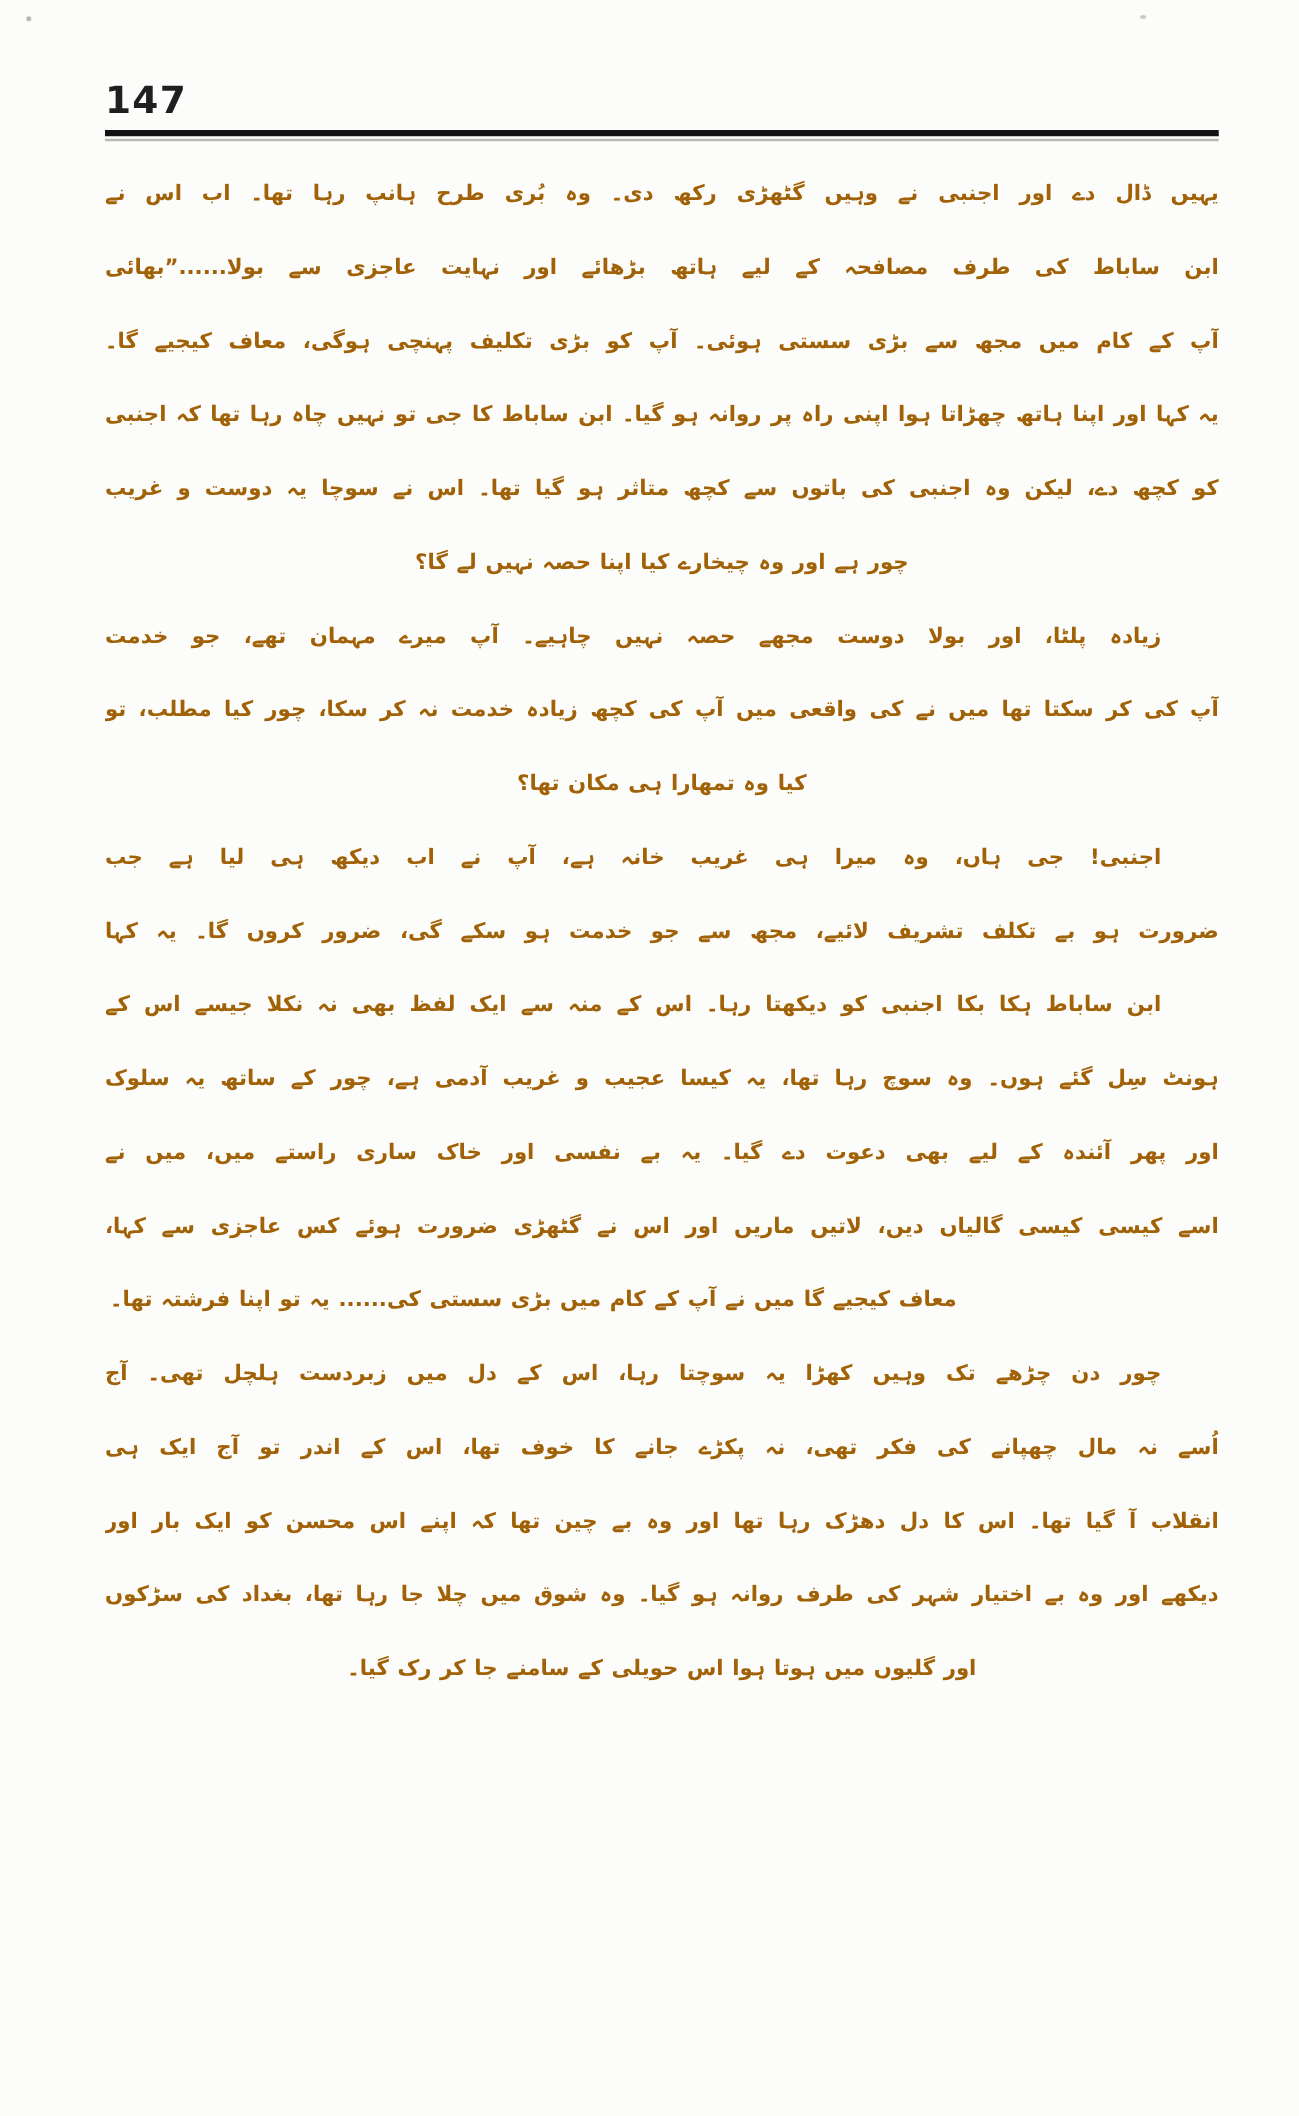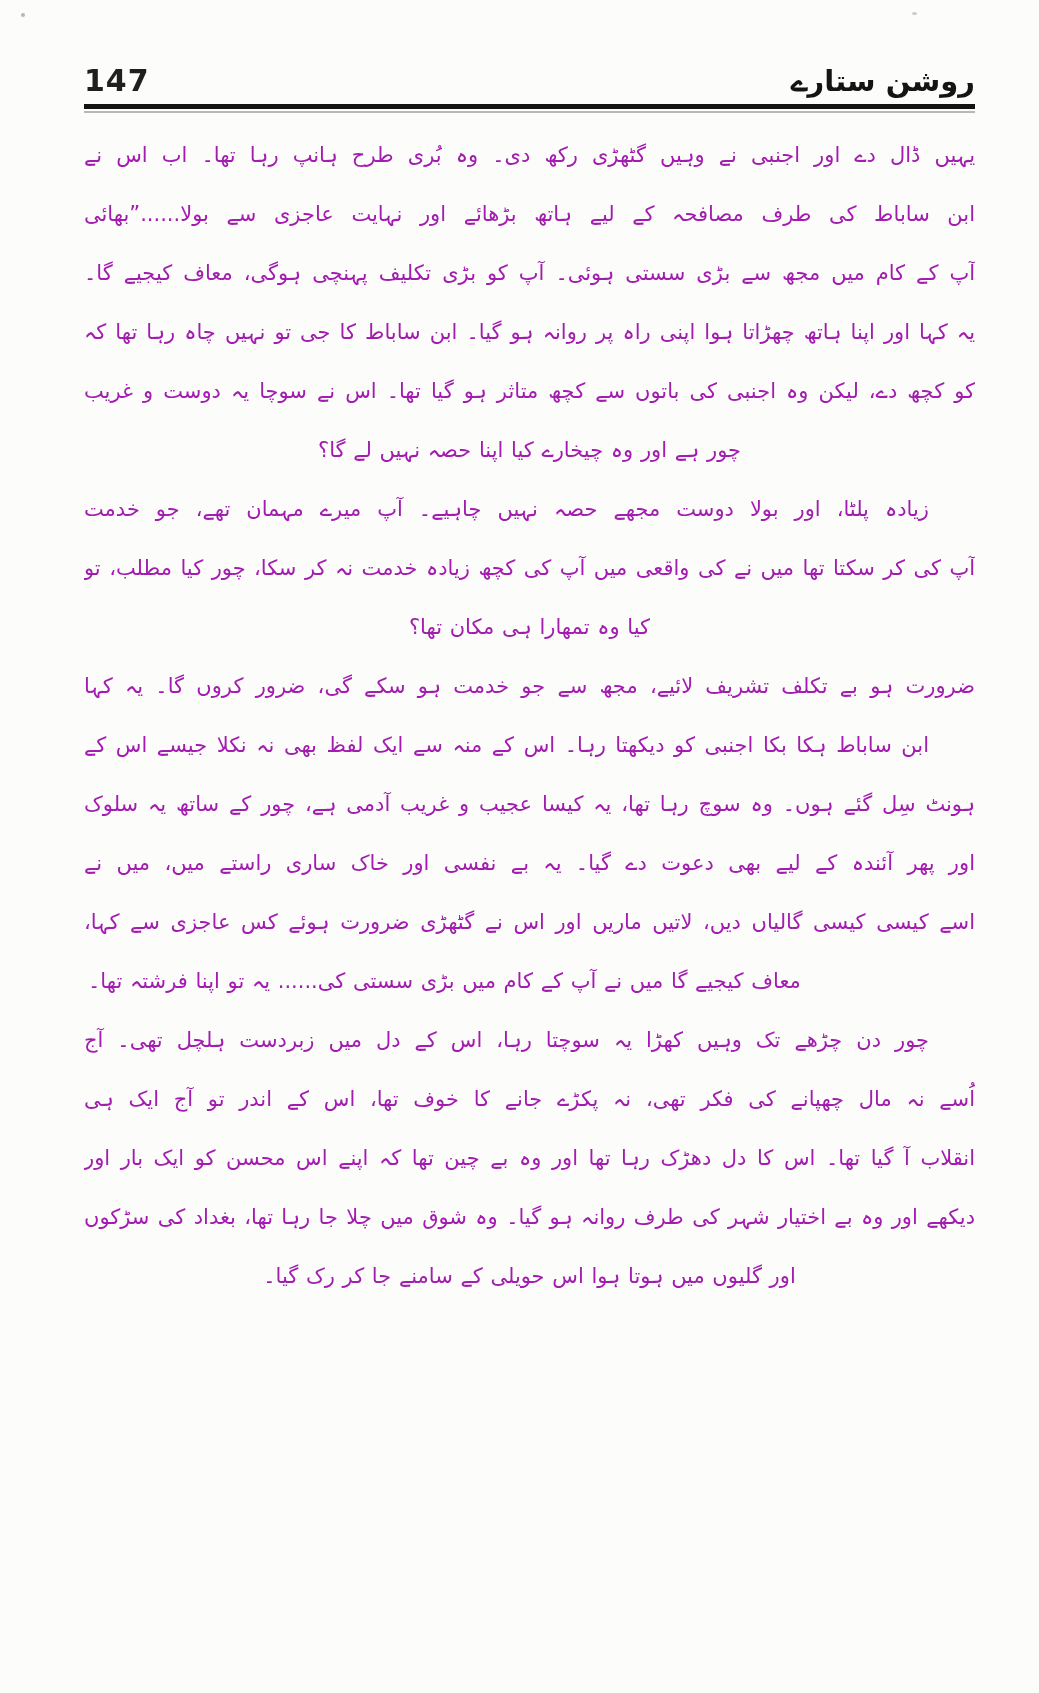--- a/index.html
+++ b/index.html
@@ -35,20 +35,21 @@
     width: 5px; height: 3px;
     background: #a8a8a2;
     border-radius: 50%;
     opacity: .6;
   }
 
   .header {
     display: flex;
     justify-content: space-between;
     padding: 66px 64px 0 84px;
+    flex-direction: column;
   }
   .pagenum {
     font-size: 30px;
     font-weight: 600;
     letter-spacing: 1px;
     color: #1f1f1f;
     line-height: 1;
     padding-bottom: 2px;
   }
   .running-title {
@@ -67,28 +68,29 @@
   .rule-thin {
     height: 2px;
     background: #b9b9b4;
     margin: 2px 64px 0 84px;
   }
 
   .content {
     padding: 13px 64px 0 84px;
   }
   .line {
-    font-size: 21px;
+    font-size: 17px;
     line-height: 59px;
     height: 59px;
     overflow: hidden;
     text-align: justify;
     text-align-last: justify;
     word-spacing: 1px;
-    color: #a21caf;
+    color: #a16207;
+    font-weight: bold;
   }
   .para-first {
     padding-right: 46px; 
   }
   .last-center {
     text-align-last: center;
     padding-right: 110px;
     padding-left: 110px;
   }
   .last-left {
@@ -96,21 +98,20 @@
     padding-left: 4px;
   }
 </style>
 </head>
 <body>
 
 <div class="page">
 
   <div class="header" dir="ltr">
     <div class="pagenum">147</div>
-    <div class="running-title" dir="rtl" lang="ur">روشن ستارے</div>
   </div>
 
   <div class="rule-thick"></div>
   <div class="rule-thin"></div>
 
   <div class="content" dir="rtl" lang="ur">
 
     <div class="para">
       <div class="line">یہیں ڈال دے اور اجنبی نے وہیں گٹھڑی رکھ دی۔ وہ بُری طرح ہانپ رہا تھا۔ اب اس نے</div>
       <div class="line">ابن ساباط کی طرف مصافحہ کے لیے ہاتھ بڑھائے اور نہایت عاجزی سے بولا......”بھائی</div>
@@ -120,20 +121,21 @@
       <div class="line last-center">چور ہے اور وہ چیخارے کیا اپنا حصہ نہیں لے گا؟</div>
     </div>
 
     <div class="para">
       <div class="line para-first">زیادہ پلٹا، اور بولا دوست مجھے حصہ نہیں چاہیے۔ آپ میرے مہمان تھے، جو خدمت</div>
       <div class="line">آپ کی کر سکتا تھا میں نے کی واقعی میں آپ کی کچھ زیادہ خدمت نہ کر سکا، چور کیا مطلب، تو</div>
       <div class="line last-center">کیا وہ تمھارا ہی مکان تھا؟</div>
     </div>
 
     <div class="para">
+      <div class="line para-first">اجنبی! جی ہاں، وہ میرا ہی غریب خانہ ہے، آپ نے اب دیکھ ہی لیا ہے جب</div>
       <div class="line">ضرورت ہو بے تکلف تشریف لائیے، مجھ سے جو خدمت ہو سکے گی، ضرور کروں گا۔ یہ کہا</div>
     </div>
 
     <div class="para">
       <div class="line para-first">ابن ساباط ہکا بکا اجنبی کو دیکھتا رہا۔ اس کے منہ سے ایک لفظ بھی نہ نکلا جیسے اس کے</div>
       <div class="line">ہونٹ سِل گئے ہوں۔ وہ سوچ رہا تھا، یہ کیسا عجیب و غریب آدمی ہے، چور کے ساتھ یہ سلوک</div>
       <div class="line">اور پھر آئندہ کے لیے بھی دعوت دے گیا۔ یہ بے نفسی اور خاک ساری راستے میں، میں نے</div>
       <div class="line">اسے کیسی کیسی گالیاں دیں، لاتیں ماریں اور اس نے گٹھڑی ضرورت ہوئے کس عاجزی سے کہا،</div>
       <div class="line last-left">معاف کیجیے گا میں نے آپ کے کام میں بڑی سستی کی...... یہ تو اپنا فرشتہ تھا۔</div>
     </div>

